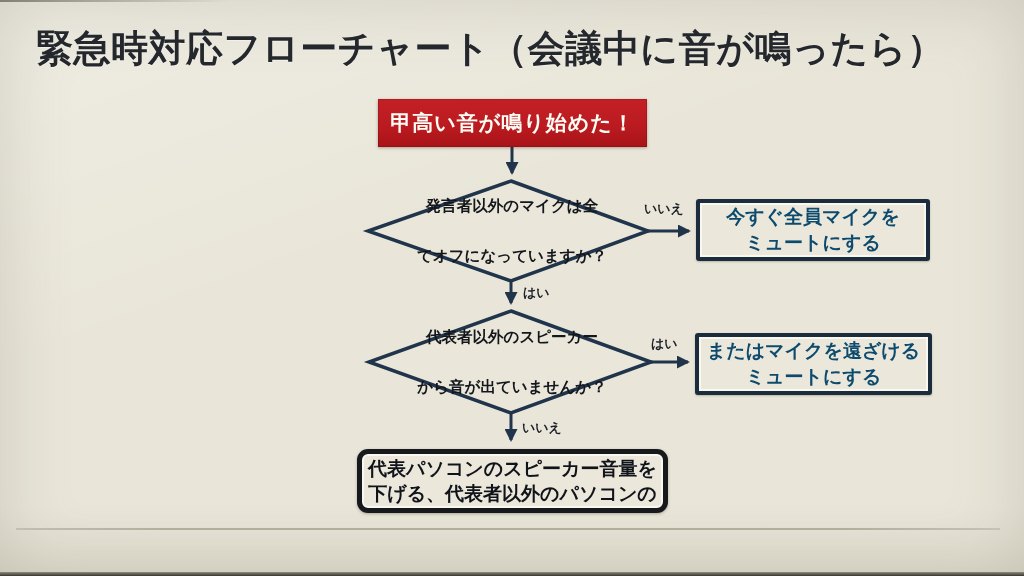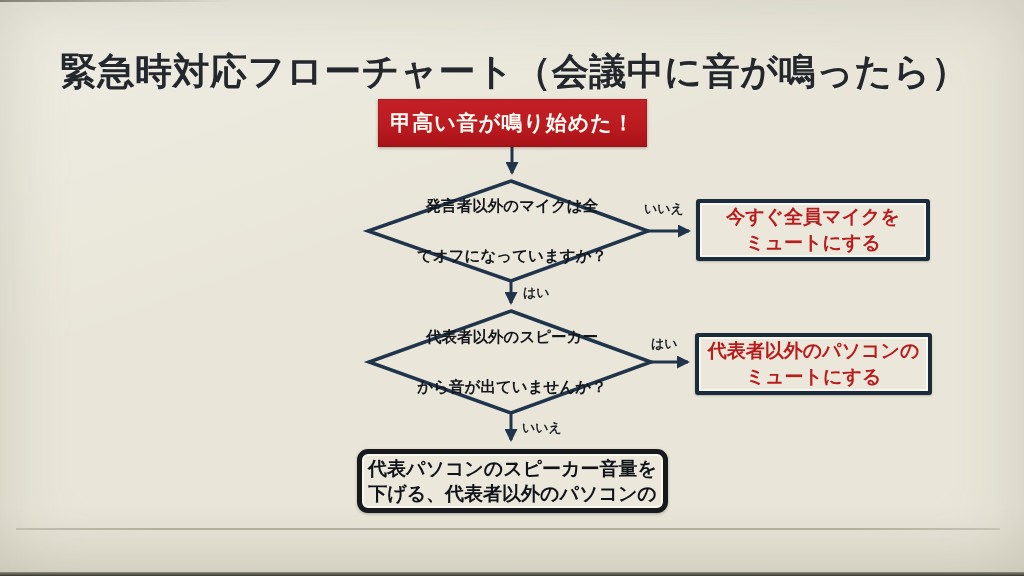--- a/index.html
+++ b/index.html
@@ -19,25 +19,24 @@
   .stage{
     position:relative;width:1024px;height:576px;
     background:
       linear-gradient(160deg, rgba(255,255,255,0.25) 0%, rgba(255,255,255,0) 40%),
       linear-gradient(0deg, rgba(190,186,168,0.25) 0%, rgba(190,186,168,0) 12%),
       var(--bg);
     box-shadow:inset 0 0 70px rgba(110,105,85,0.22);
     overflow:hidden;
   }
   .page-title{
-    position:absolute;left:60px;top:24px;width:940px;
+    position:absolute;left:36px;top:24px;width:940px;
     font-size:37px;font-weight:800;letter-spacing:0.5px;
     color:#24272c;white-space:nowrap;
     text-shadow:0 1px 1px rgba(255,255,255,0.4);
-    margin-top:23px;
   }
   svg.connectors{position:absolute;left:0;top:0;width:1024px;height:576px;}
 
   .node{
     position:absolute;display:flex;flex-direction:column;
     align-items:center;justify-content:center;text-align:center;
     font-weight:800;color:var(--ink);
   }
   .start-box{
     left:378px;top:99px;width:269px;height:48px;
@@ -49,21 +48,21 @@
   .decision-text{
     font-size:15.5px;line-height:1.42;font-weight:800;color:#13161b;gap:28px;
   }
   .d1-text{left:382px;top:208px;width:260px;height:46px;}
   .d2-text{left:382px;top:339px;width:260px;height:46px;}
   .action-box{
     background:#ebe8db;
     border:4px solid var(--box-border);
     border-radius:3px;
     box-shadow:inset 0 0 0 2px #f8f7f0, 0 1px 2px rgba(70,65,50,0.3);
-    font-size:19px;line-height:1.35;color:#b91c1c;
+    font-size:19px;line-height:1.35;color:#0c4a6e;
   }
   .a1-box{left:696px;top:199px;width:234px;height:62px;}
   .a2-box{left:695px;top:333px;width:237px;height:62px;}
   .final-box{
     left:357px;top:449px;width:311px;height:64px;
     background:#ebe8db;
     border:5px solid var(--final-border);
     border-radius:11px;
     box-shadow:inset 0 0 0 2px #f8f7f0, 0 1px 3px rgba(50,48,40,0.35);
     font-size:19px;line-height:1.32;color:#101319;
@@ -130,21 +129,21 @@
 
   <div class="node decision-text d2-text">
     <span>代表者以外のスピーカー</span>
     <span>から音が出ていませんか？</span>
   </div>
 
   <div class="edge-label lbl-yes2">はい</div>
   <div class="edge-label lbl-no2">いいえ</div>
 
   <div class="node action-box a2-box">
-    <span>代表者以外のパソコンの</span>
+    <span>またはマイクを遠ざける</span>
     <span>ミュートにする</span>
   </div>
 
   <div class="node final-box">
     <span>代表パソコンのスピーカー音量を</span>
     <span>下げる、代表者以外のパソコンの</span>
   </div>
 
   <div class="divider"></div>
   <div class="top-edge"></div>

